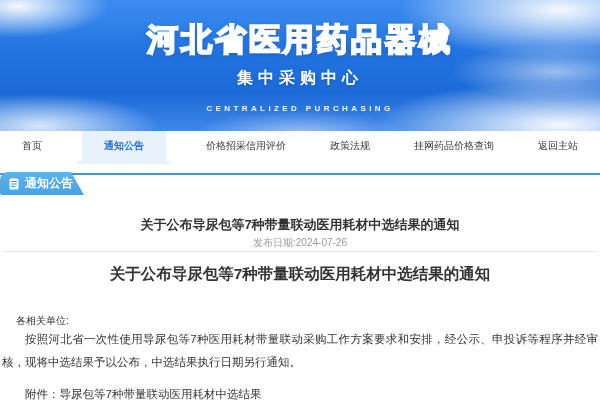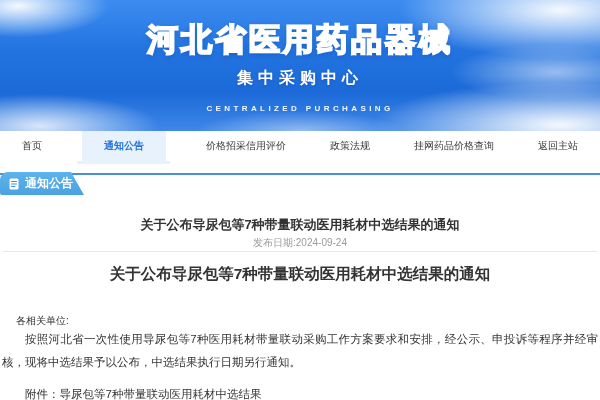--- a/index.html
+++ b/index.html
@@ -113,21 +113,21 @@
           <rect x="1.5" y="0.5" width="9" height="11" rx="1.5" fill="#ffffff"></rect>
           <path d="M3.5 3.5h5M3.5 6h5M3.5 8.5h3.5" stroke="#3d95d8" stroke-width="1.1" stroke-linecap="round" fill="none"></path>
         </svg>
       </span>
       <span>通知公告</span>
     </div>
   </div>
 
   <main class="content">
     <h2 class="list-title">关于公布导尿包等7种带量联动医用耗材中选结果的通知</h2>
-    <div class="pub-date">发布日期:2024-09-24</div>
+    <div class="pub-date">发布日期:2024-07-26</div>
     <hr class="divider">
     <h1 class="doc-title">关于公布导尿包等7种带量联动医用耗材中选结果的通知</h1>
     <p class="salutation">各相关单位:</p>
     <p class="body-para">按照河北省一次性使用导尿包等7种医用耗材带量联动采购工作方案要求和安排，经公示、申投诉等程序并经审核，现将中选结果予以公布，中选结果执行日期另行通知。</p>
     <p class="attachment">附件：导尿包等7种带量联动医用耗材中选结果</p>
   </main>
 
 </div>
 
 </body></html>

